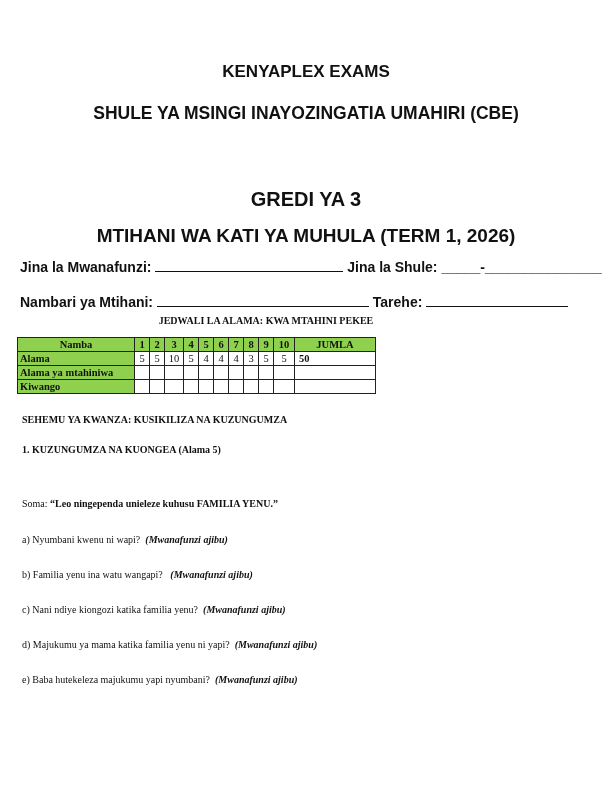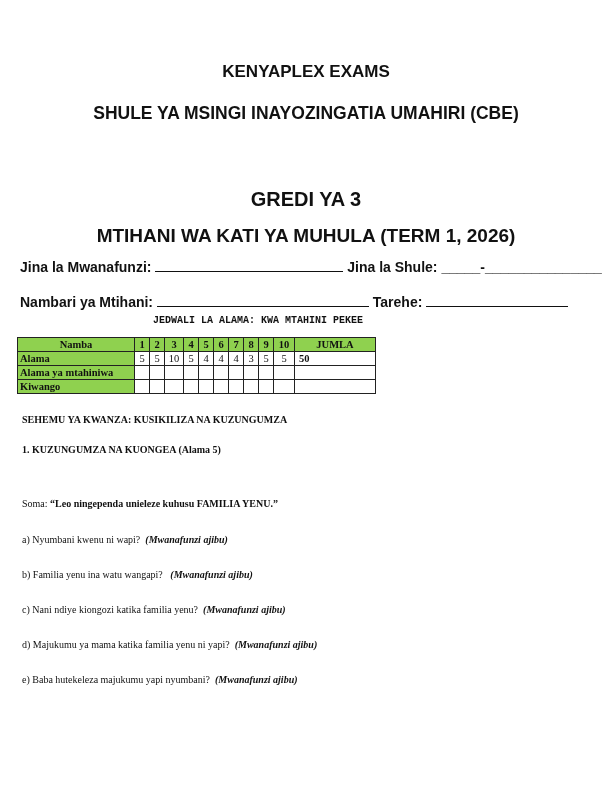--- a/index.html
+++ b/index.html
@@ -12,22 +12,22 @@
   .h3 { top: 144px; font-size: 17px; }
   .h4 { top: 188px; font-size: 20px; }
   .h5 { top: 225px; font-size: 19px; }
 
   .field-line { position: absolute; left: 20px; font-family: "Liberation Sans", sans-serif;
        font-weight: bold; font-size: 14px; white-space: nowrap; color: #111; }
   .f1 { top: 259px; }
   .f2 { top: 294px; }
   .blank { display: inline-block; border-bottom: 1px solid #111; height: 10px; vertical-align: baseline; }
 
-  .table-caption { position: absolute; left: 0; width: 516px; top: 315px; text-align: center;
-       font-family: Liberation Mono, monospace; font-weight: bold; font-size: 10px; color: #111; }
+  .table-caption { position: absolute; left: 8px; width: 516px; top: 315px; text-align: center;
+       font-family: Liberation Serif, serif; font-weight: bold; font-size: 10px; color: #111; }
 
   table.marks { position: absolute; left: 17px; top: 337px; border-collapse: collapse;
        font-family: "Liberation Serif", serif; font-size: 10.5px; }
   table.marks td { border: 1px solid #222; height: 13px; padding: 0 2px; line-height: 13px; }
   table.marks td.lbl { background: #8fd14f; font-weight: bold; width: 112px; text-align: left; }
   table.marks tr.hdr td { background: #8fd14f; font-weight: bold; text-align: center; }
   table.marks td.num { width: 10px; text-align: center; }
   table.marks td.num3 { width: 14px; }
   table.marks td.num10 { width: 16px; }
   table.marks td.tot { width: 74px; }

